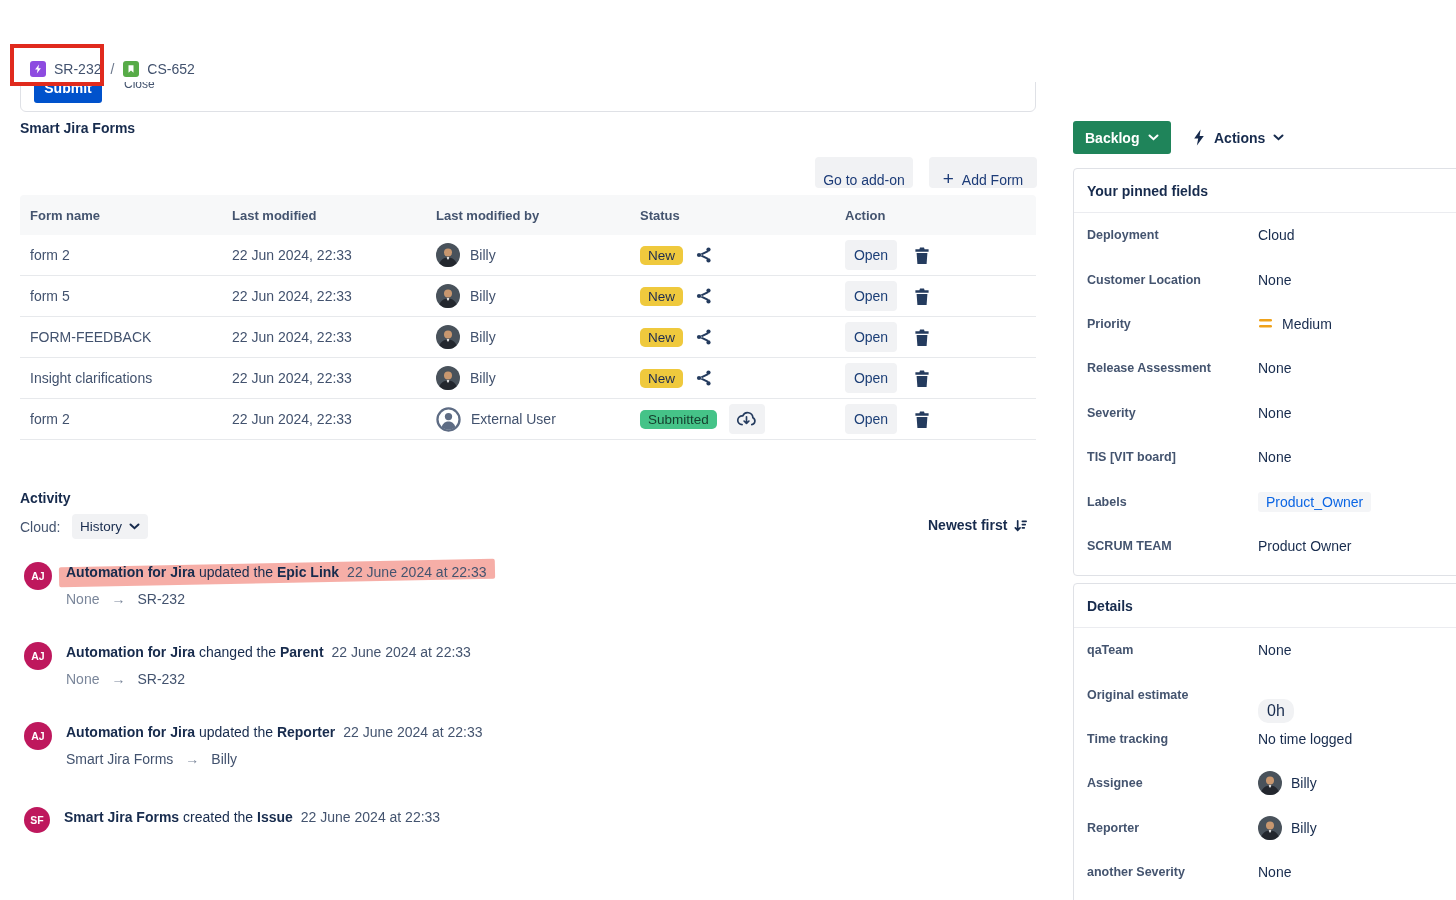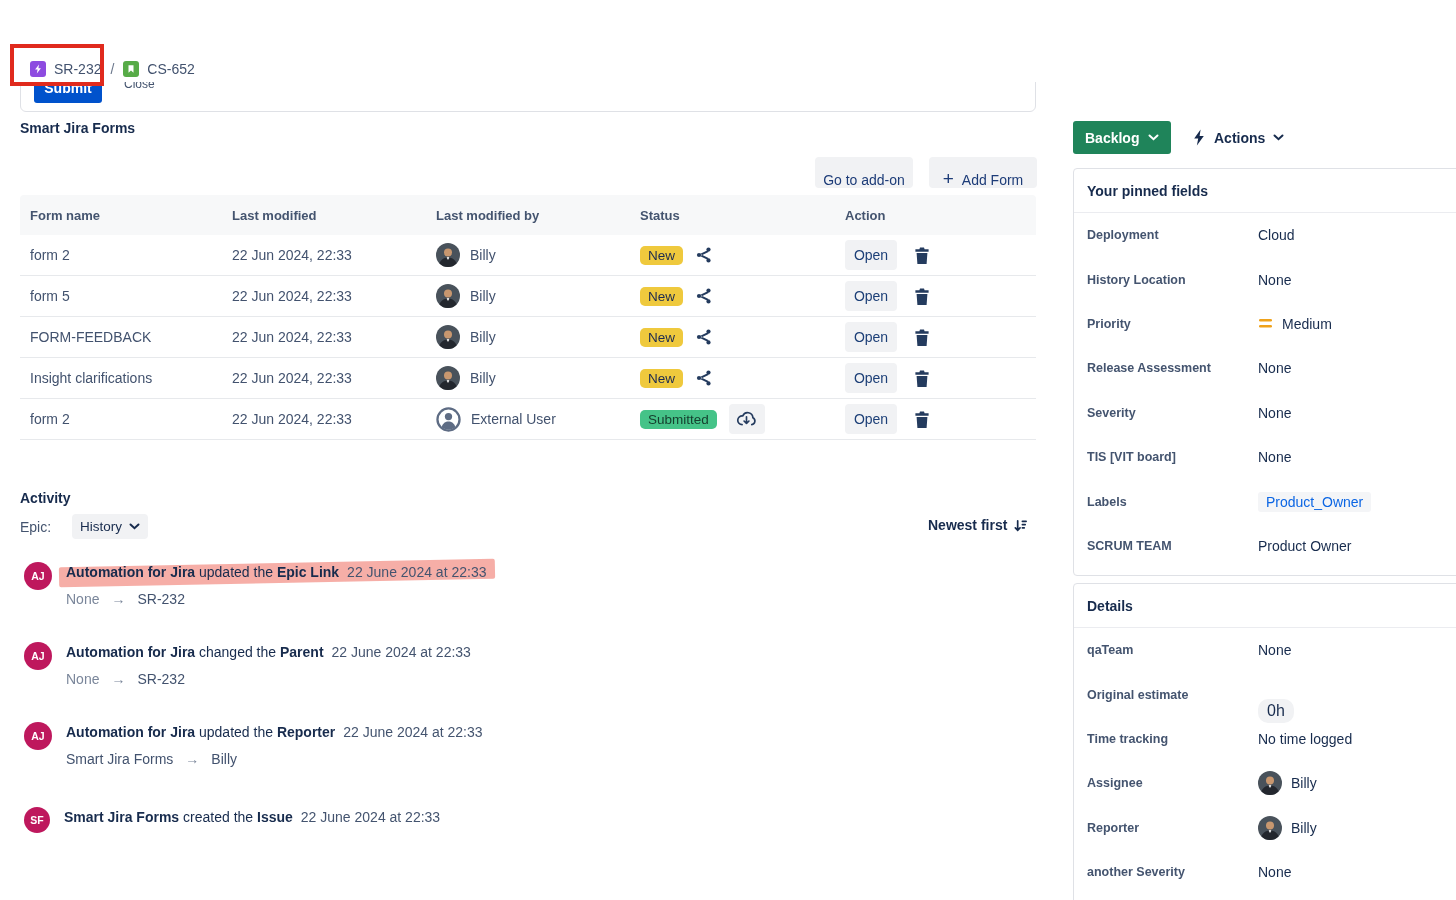--- a/index.html
+++ b/index.html
@@ -319,21 +319,21 @@
         <span>
             <svg width="18" height="19" viewBox="0 0 18 19" fill="#243B5E">
               <path d="M7 1.5h4l.6 1.7h4v2.5H2.4V3.2h4zM3.6 7h10.8l-.8 11H4.4z"></path>
             </svg>
           </span>
       </span>
     </div>
   </div>
 
   <div class="activity-title">Activity</div>
-  <div class="show-label">Epic:</div>
+  <div class="show-label">Cloud:</div>
   <button class="history-btn">
     <span>History</span>
     <span>
         <svg width="11" height="7" viewBox="0 0 11 7" fill="none" stroke="#172B4D" stroke-width="2" stroke-linecap="round">
           <path d="M1.5 1.5 5.5 5.2 9.5 1.5"></path>
         </svg>
       </span>
   </button>
   <button class="sort-btn">
     <span>Newest first</span>
@@ -418,21 +418,21 @@
       </span>
   </button>
 
   <div class="side-card card-pinned">
     <div class="card-header">Your pinned fields</div>
     <div class="field-row">
       <span class="field-label">Deployment</span>
       <span class="field-value">Cloud</span>
     </div>
     <div class="field-row">
-      <span class="field-label">History Location</span>
+      <span class="field-label">Customer Location</span>
       <span class="field-value val-none">None</span>
     </div>
     <div class="field-row">
       <span class="field-label">Priority</span>
       <span class="field-value">
         <span>
             <svg width="15" height="11" viewBox="0 0 15 11" fill="#EFA21B">
               <rect x="1" y="1" width="13" height="2.6" rx="1.3"></rect>
               <rect x="1" y="7" width="13" height="2.6" rx="1.3"></rect>
             </svg>

